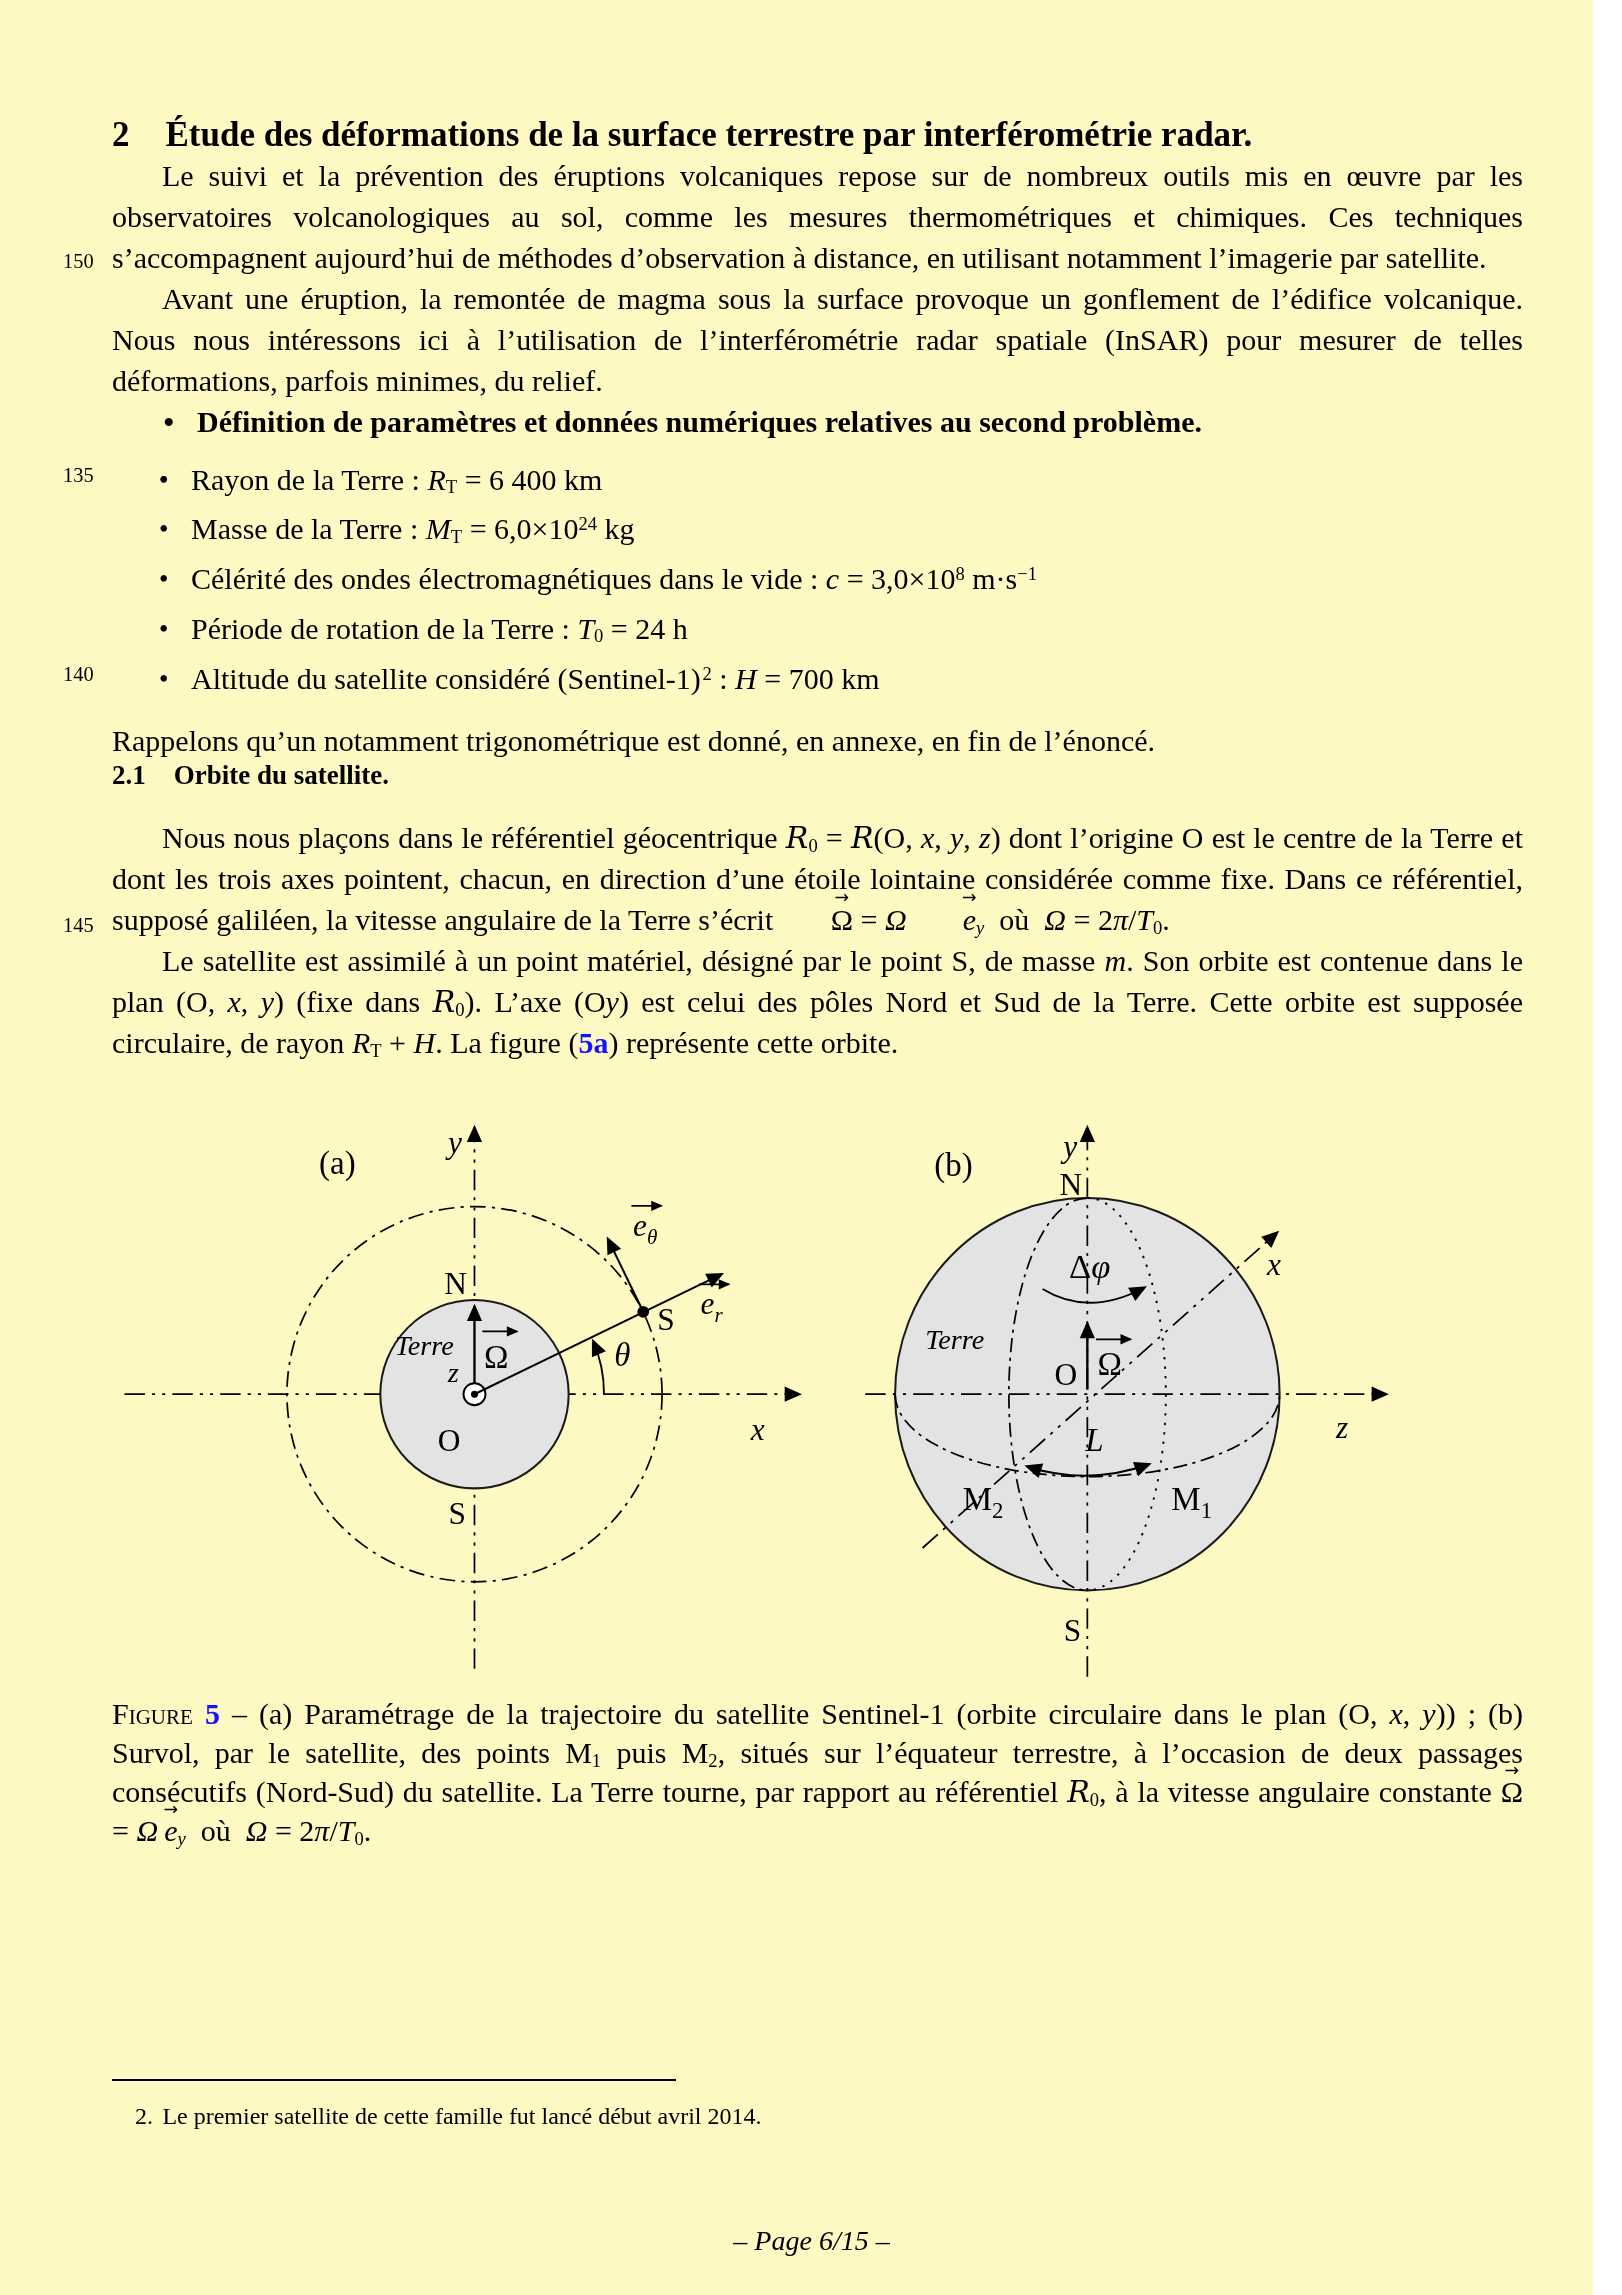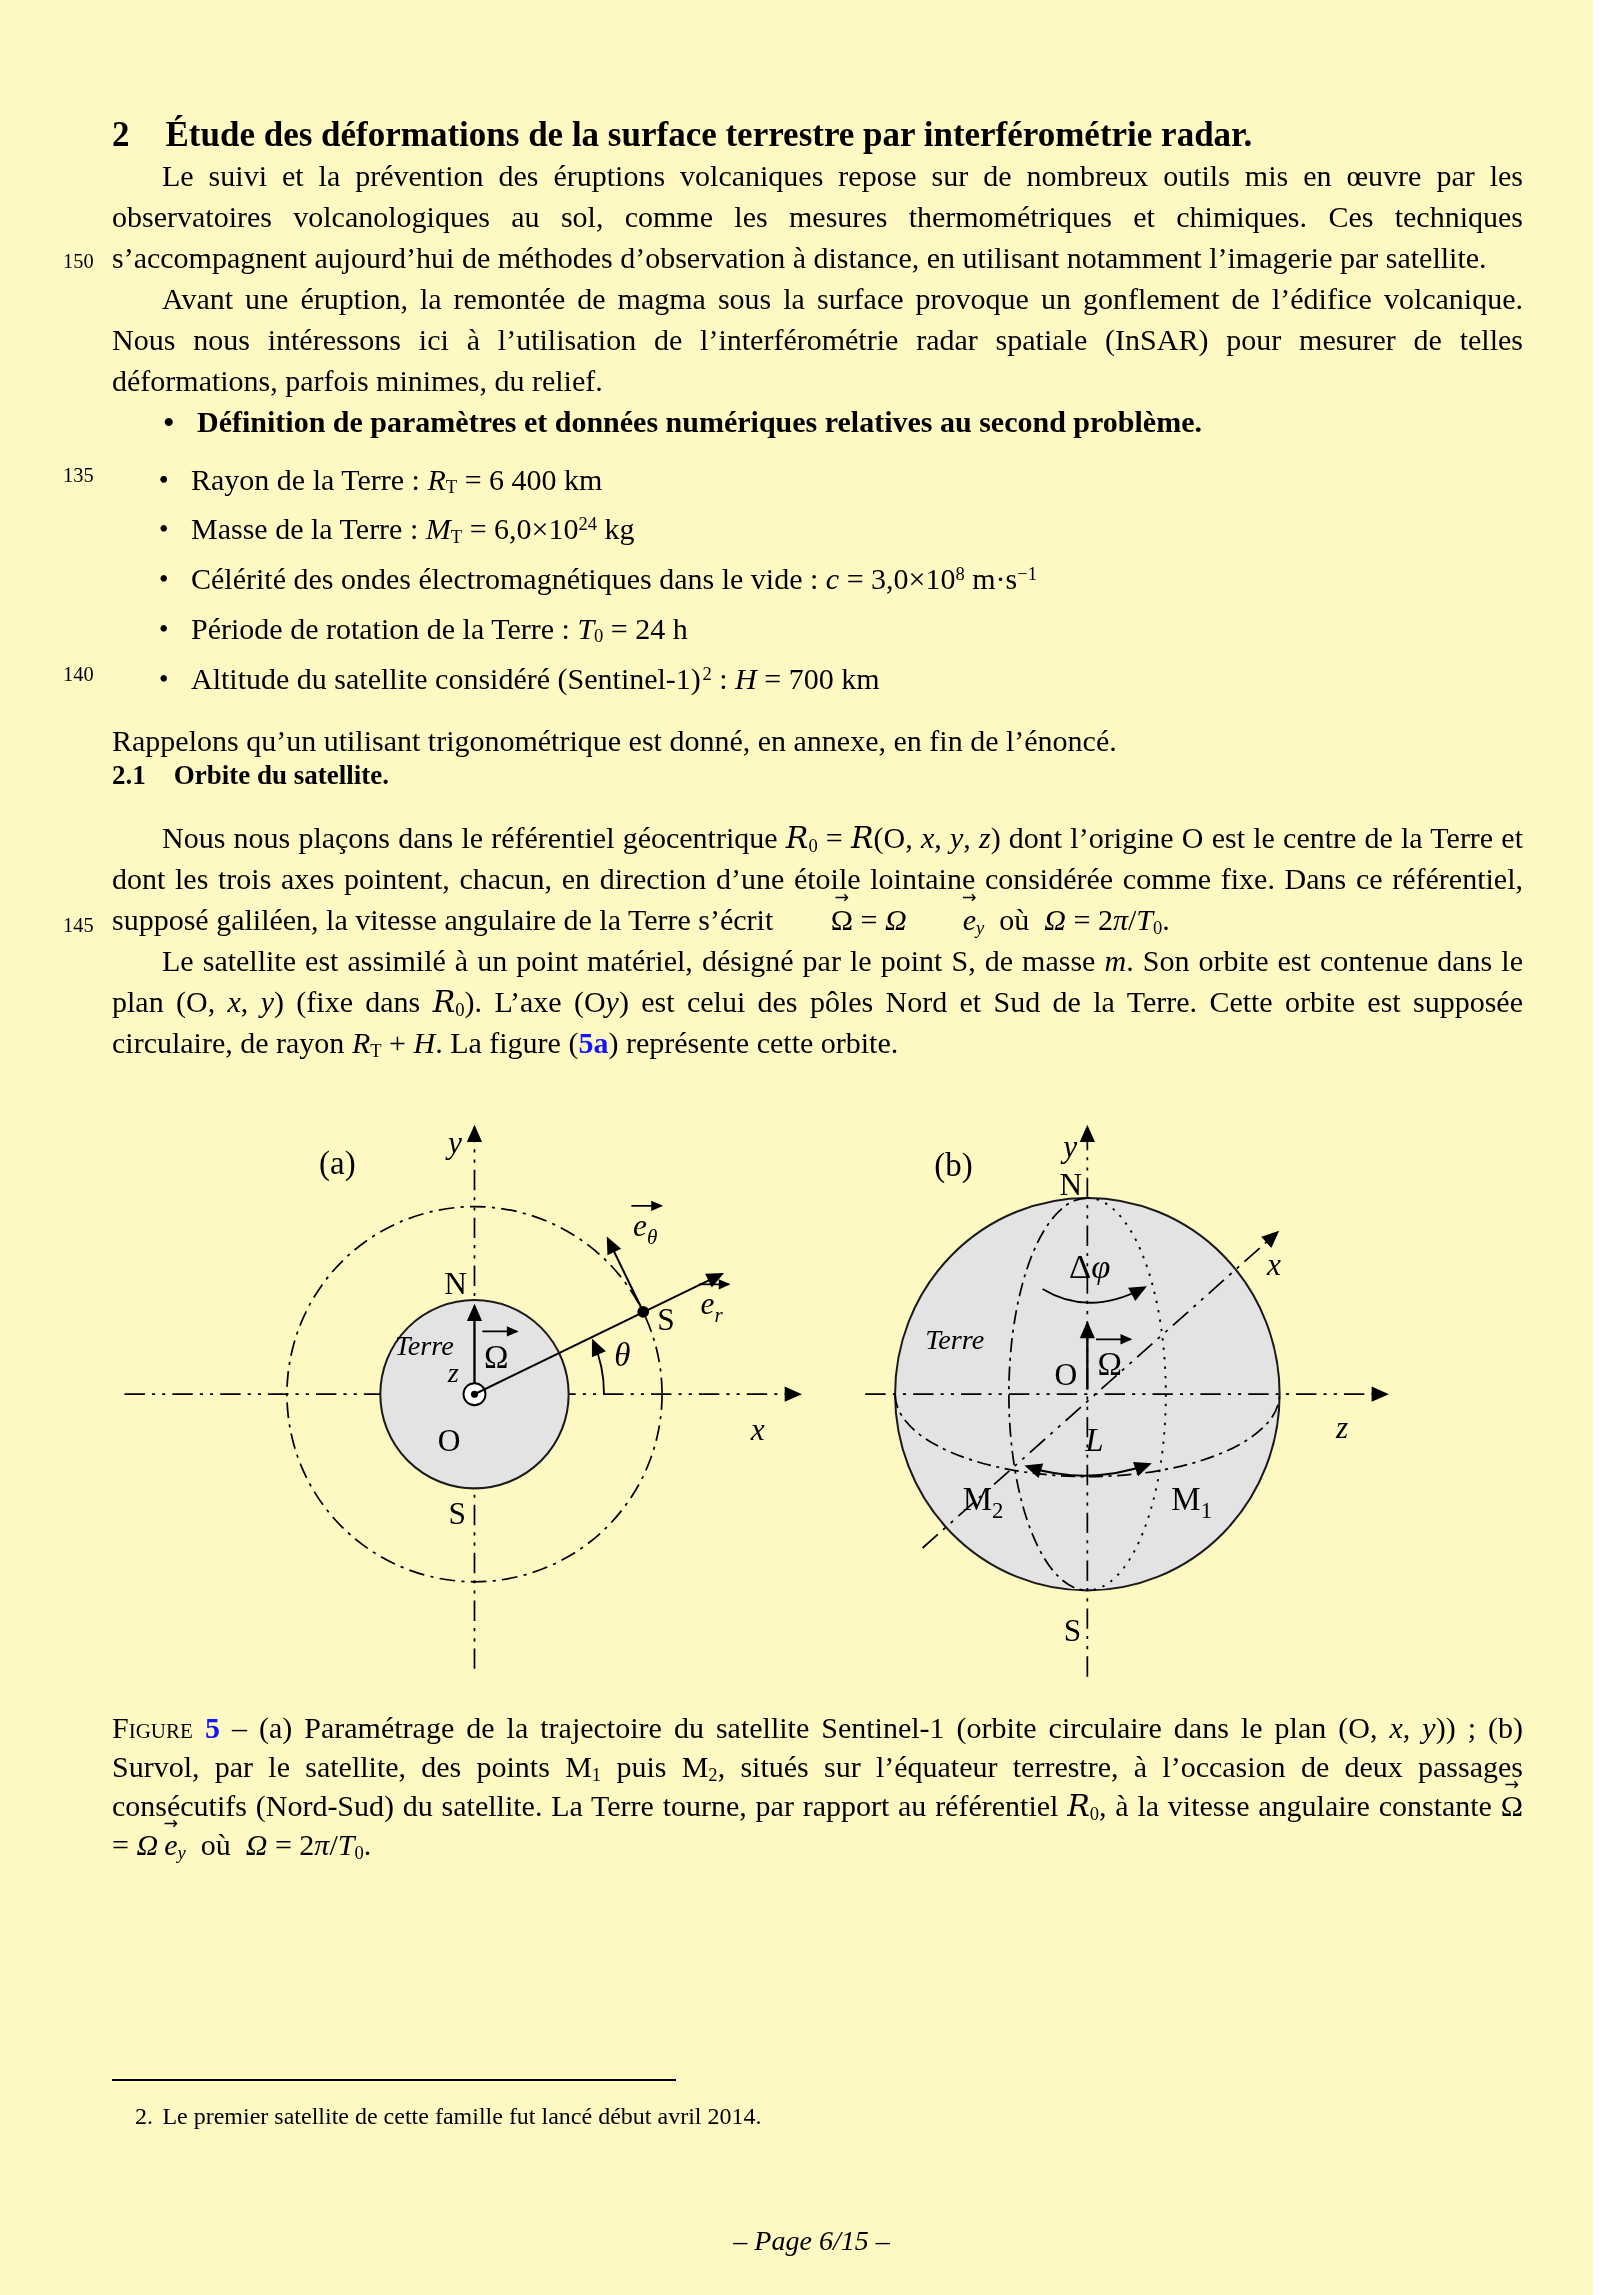--- a/index.html
+++ b/index.html
@@ -51,21 +51,21 @@
   .vec{position:relative;display:inline-block;}
   .vec::after{
     content:"→";position:absolute;left:50%;top:-0.62em;
     transform:translateX(-50%);font-size:0.58em;line-height:1;
     font-family:"DejaVu Sans",sans-serif;
   }
   .figrow{position:relative;margin-top:33px;height:587px;}
   .figrow svg{position:absolute;top:0;}
   #fig-a{left:-2.4px;}
   #fig-b{left:736px;}
-  .caption{margin:25px 0 0 0;text-align:justify;line-height:39px;}
+  .caption{margin:11px 0 0 0;text-align:justify;line-height:39px;}
   .fn-rule{position:absolute;left:112px;top:2079px;width:564px;border-top:2.4px solid #000;}
   .footnote{
     position:absolute;left:104px;top:2101px;width:1411px;
     font-size:24px;line-height:31px;
   }
   .footnote .fmark{margin-left:31px;margin-right:9.4px;}
   .footer{
     position:absolute;left:0;top:2220px;width:1623px;
     text-align:center;font-style:italic;font-size:28px;
   }
@@ -97,21 +97,21 @@
       <div class="item"><span>Rayon de la Terre : <i>R</i><sub>T</sub> = 6 400 km</span></div>
       <div class="item"><span>Masse de la Terre : <i>M</i><sub>T</sub> = 6,0×10<sup>24</sup> kg</span></div>
       <div class="item"><span>Célérité des ondes électromagnétiques dans le vide : <i>c</i> = 3,0×10<sup>8</sup> m·s<sup>−1</sup></span></div>
       <div class="item"><span>Période de rotation de la Terre : <i>T</i><sub>0</sub> = 24 h</span></div>
       <div class="item rel">
         <span class="lineno" style="top:4.7px;">140</span>
         <span>Altitude du satellite considéré (Sentinel-1)<sup> 2</sup> : <i>H</i> = 700 km</span>
       </div>
     </div>
 
-    <p class="body noindent" style="margin-top:22px;">Rappelons qu’un utilisant trigonométrique est donné, en annexe, en fin de l’énoncé.</p>
+    <p class="body noindent" style="margin-top:22px;">Rappelons qu’un notamment trigonométrique est donné, en annexe, en fin de l’énoncé.</p>
 
     <div class="h2">
       <span class="num">2.1</span><span>Orbite du satellite.</span>
     </div>
 
     <div class="rel">
       <span class="lineno" style="bottom:4.7px;">145</span>
       <p class="body" style="margin-top:27px;">Nous nous plaçons dans le référentiel géocentrique <span class="cal">R</span><sub>0</sub> = <span class="cal">R</span>(O, <i>x</i>, <i>y</i>, <i>z</i>) dont l’origine O est le centre de la Terre et dont les trois axes pointent, chacun, en direction d’une étoile lointaine considérée comme fixe. Dans ce référentiel, supposé galiléen, la vitesse angulaire de la Terre s’écrit <span class="vec">Ω</span> = <i>Ω</i> <span class="vec"><i>e</i></span><sub><i>y</i></sub>&nbsp; où &nbsp;<i>Ω</i> = 2<i>π</i>/<i>T</i><sub>0</sub>.</p>
     </div>
 

